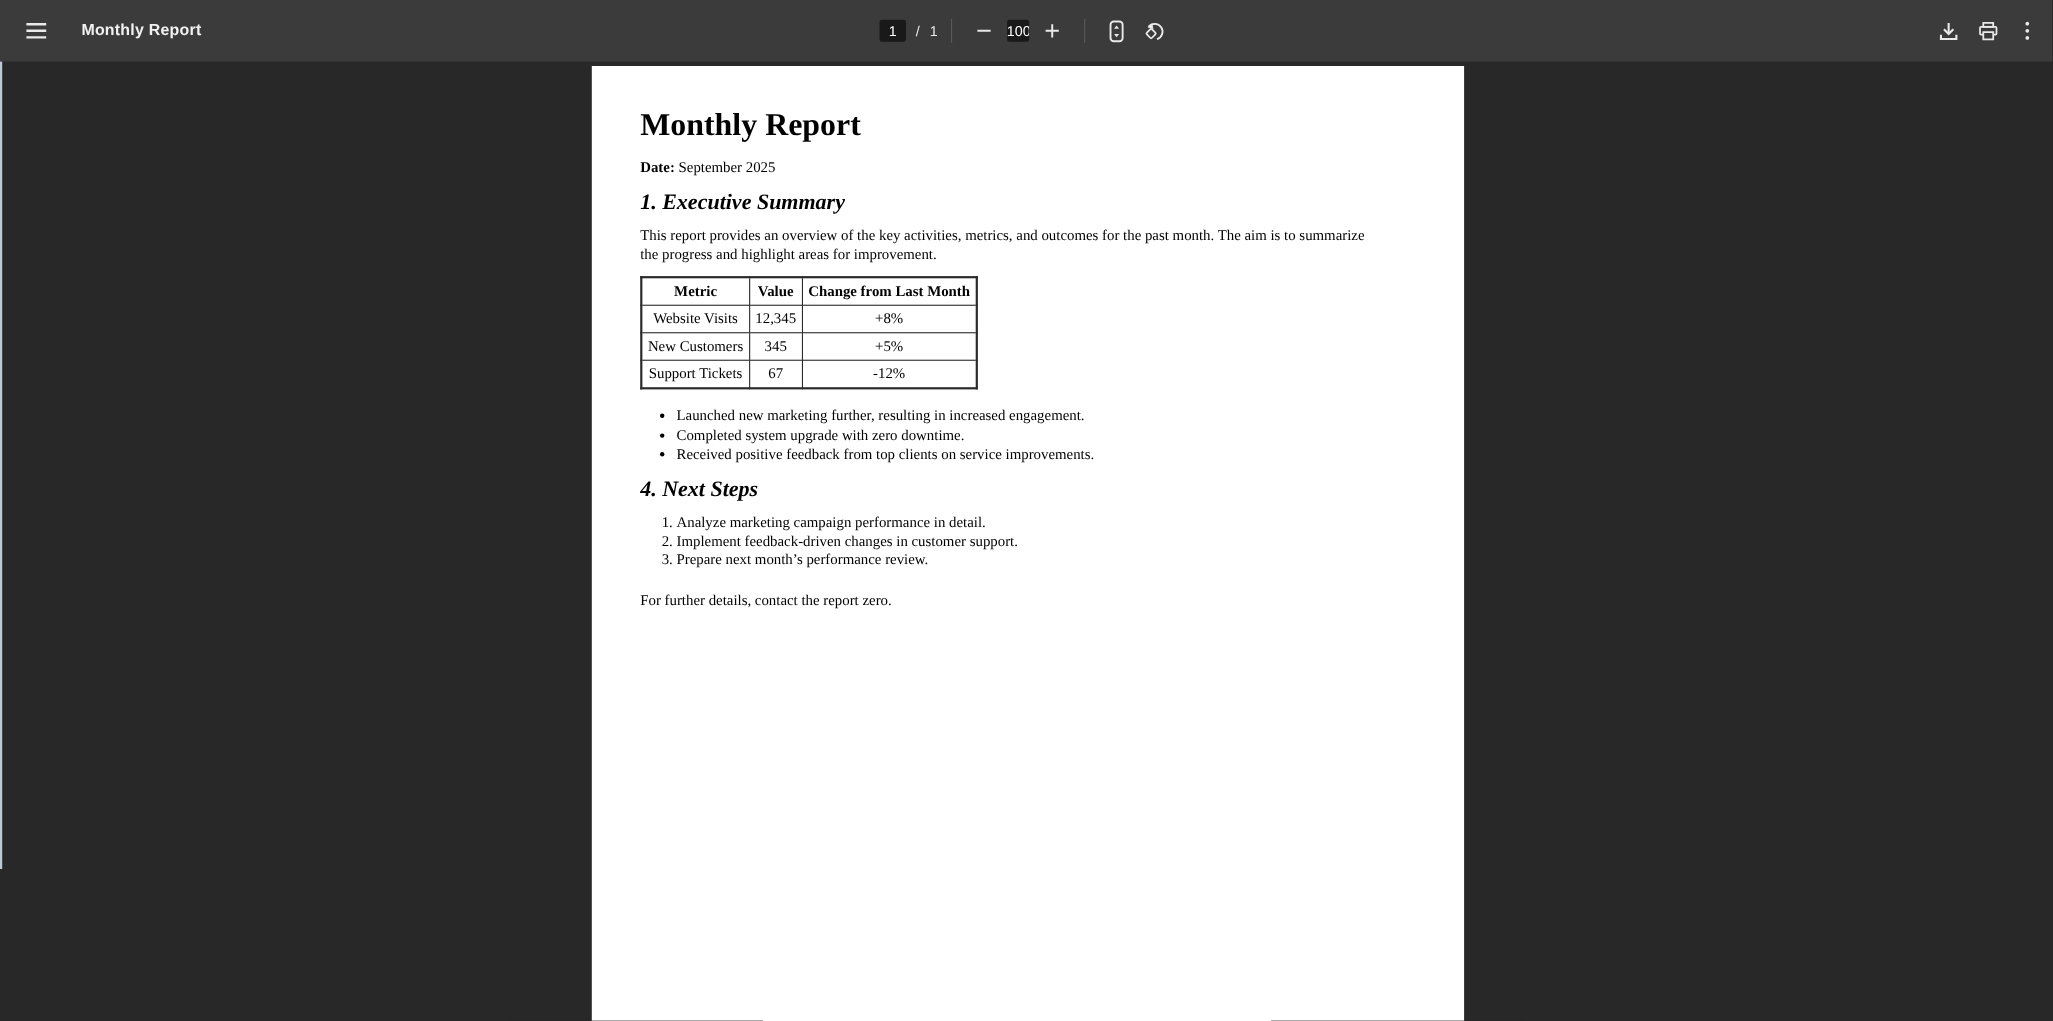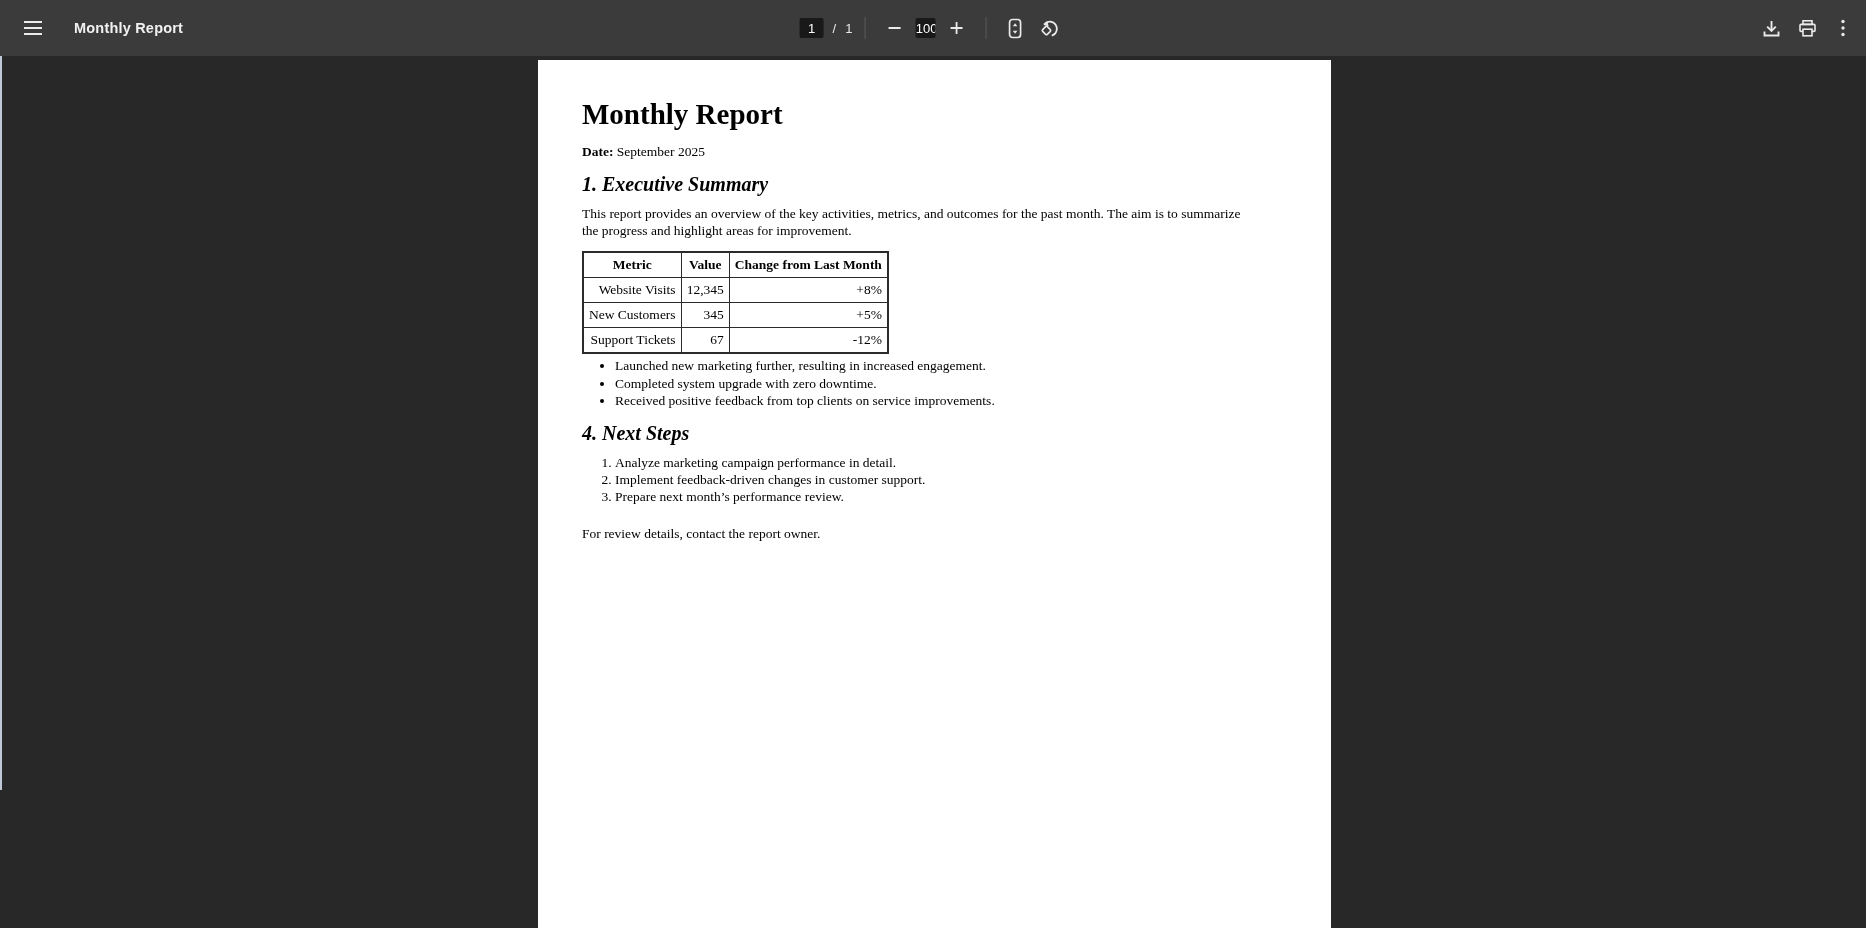--- a/index.html
+++ b/index.html
@@ -58,29 +58,29 @@
     font-family:"Liberation Serif", "DejaVu Serif", serif;
     padding:38px 44px; overflow:hidden;
   }
   .pdf-page h1 { font-size:29px; line-height:1.15; font-weight:bold; margin:0 0 12px; }
   .meta-line { font-size:13.5px; line-height:17px; margin:0 0 11px; }
   .meta-line .lbl { font-weight:bold; }
   .pdf-page h2 { font-size:20px; line-height:23px; font-weight:bold; margin:13px 0 10px;font-style:italic; }
   .pdf-page p { font-size:13.5px; line-height:16.5px; margin:0 0 12px; max-width:672px; }
 
   table.metrics {
-    border-collapse:collapse; table-layout:fixed; margin:2px 0 4px;
+    border-collapse:collapse; table-layout:fixed; margin:2px 0 16px;
     font-size:13.5px; border:2px solid #2b2b2b;
   }
   table.metrics th, table.metrics td {
     border:1px solid #2b2b2b; padding:4px 5px; line-height:16px;
     overflow:hidden; white-space:nowrap;
   }
   table.metrics th { font-weight:bold; text-align:center; }
-  table.metrics td { text-align:right; }
+  table.metrics td { text-align:center; }
   .col-metric { width:92px; } .col-value { width:48px; } .col-change { width:146px; }
 
   ul.hl { margin:0 0 8px; padding-left:33px; font-size:13.5px; line-height:16.2px; max-width:660px; }
   ol.steps { margin:0 0 20px; padding-left:33px; font-size:13.5px; line-height:16.2px; max-width:660px; }
   ul.hl li, ol.steps li { margin:0 0 1px; }
   .footer-note { margin-top:6px; }
 </style>
 </head>
 <body>
 
@@ -231,16 +231,16 @@
       <li>Received positive feedback from top clients on service improvements.</li>
     </ul>
 
     <h2>4. Next Steps</h2>
     <ol class="steps">
       <li>Analyze marketing campaign performance in detail.</li>
       <li>Implement feedback-driven changes in customer support.</li>
       <li>Prepare next month’s performance review.</li>
     </ol>
 
-    <p class="footer-note">For review details, contact the report owner.</p>
+    <p class="footer-note">For further details, contact the report zero.</p>
 
   </div>
 </div>
 
 </body></html>

